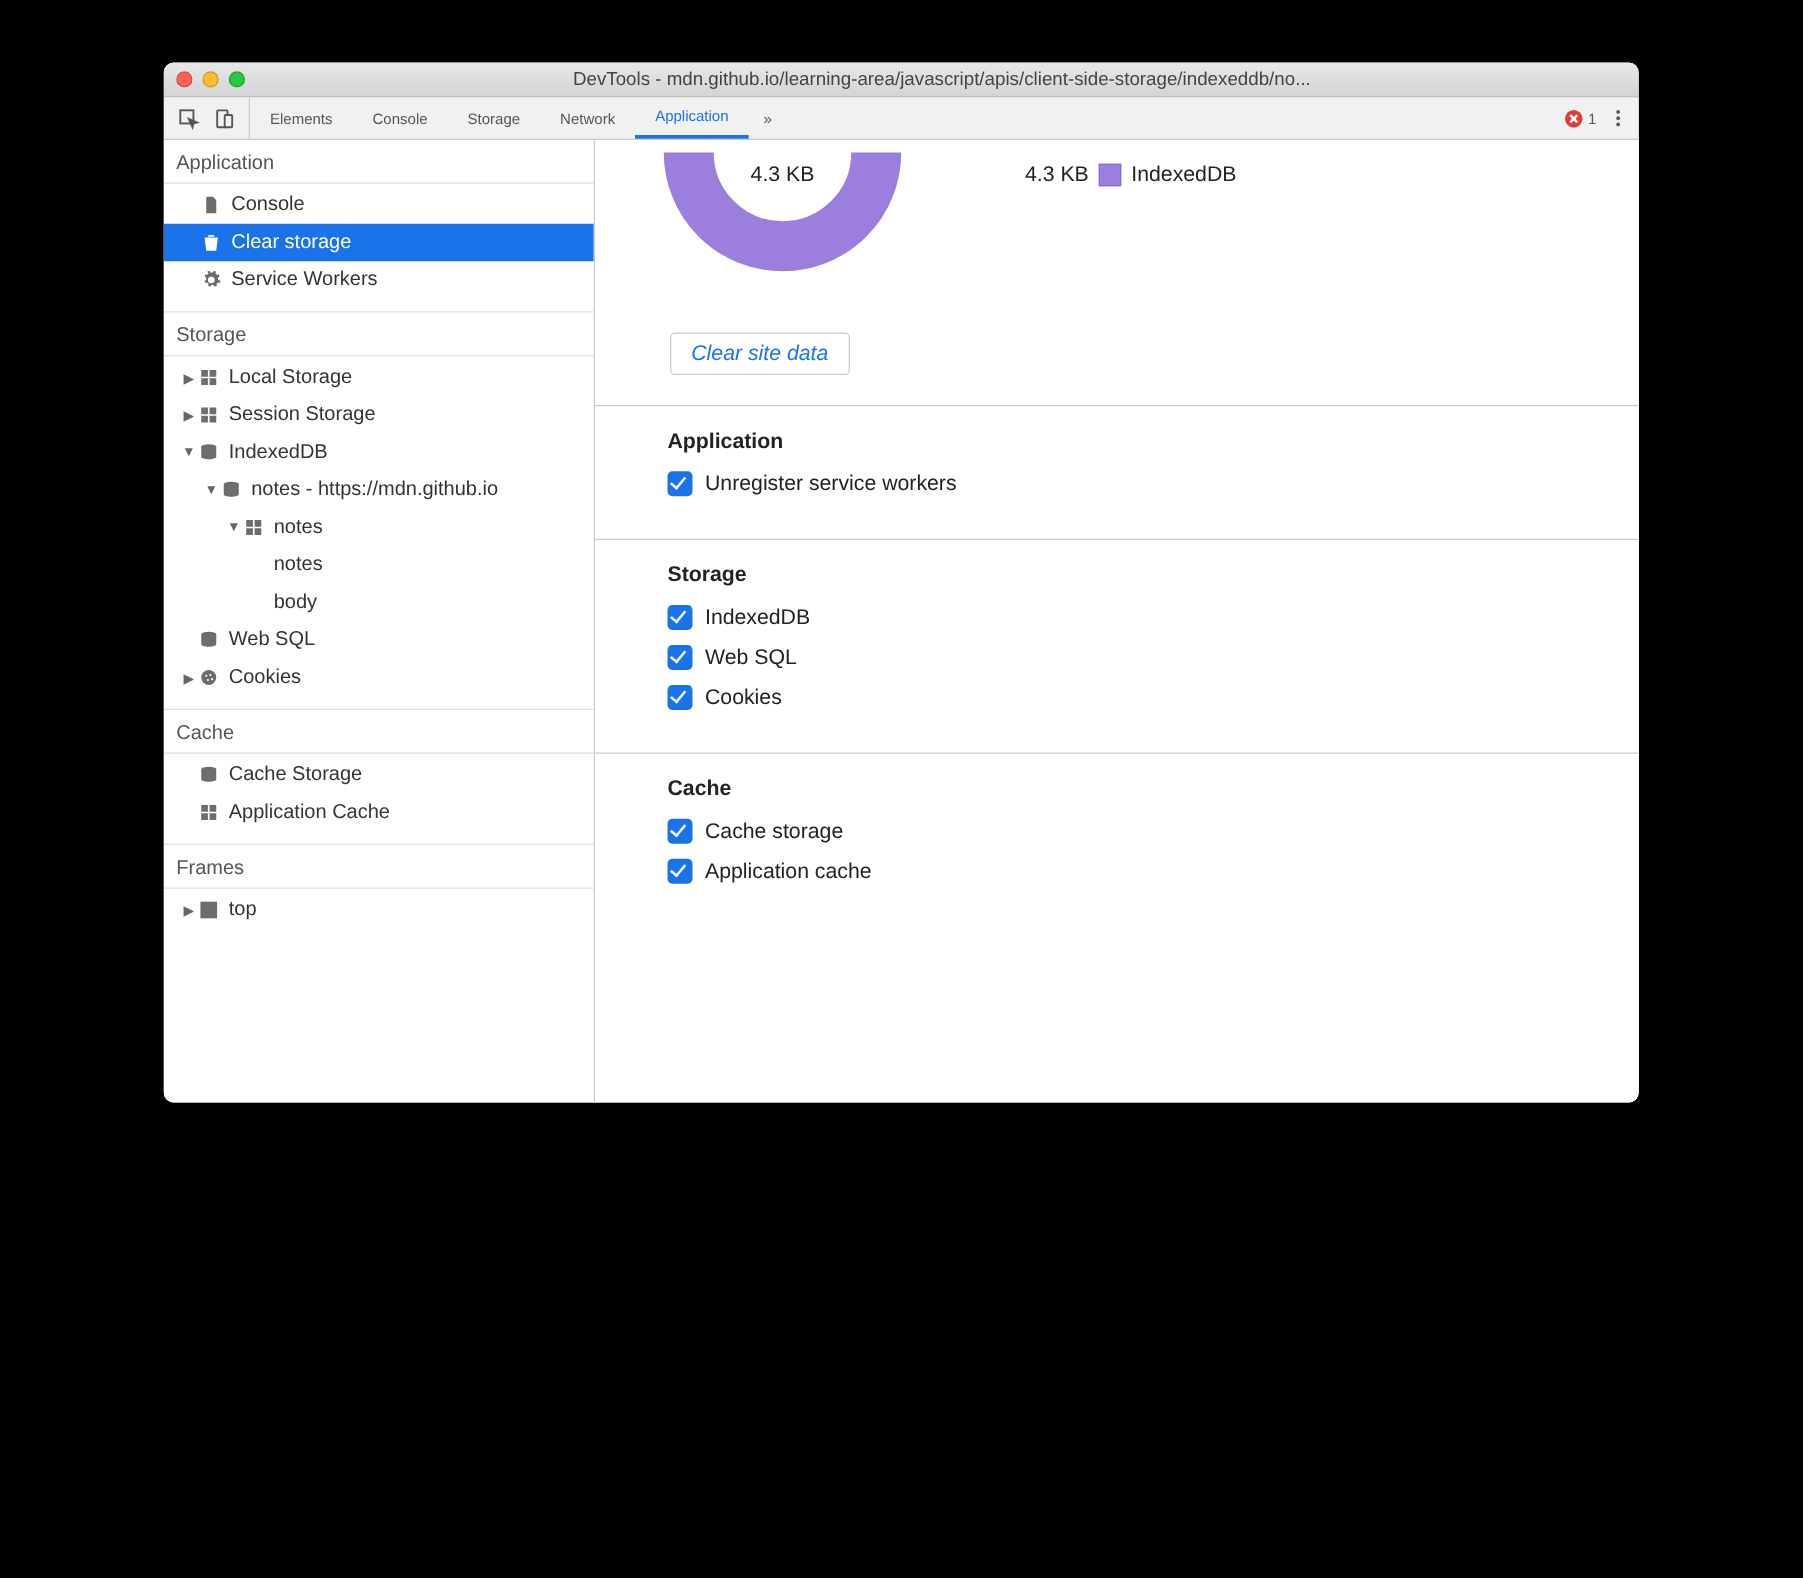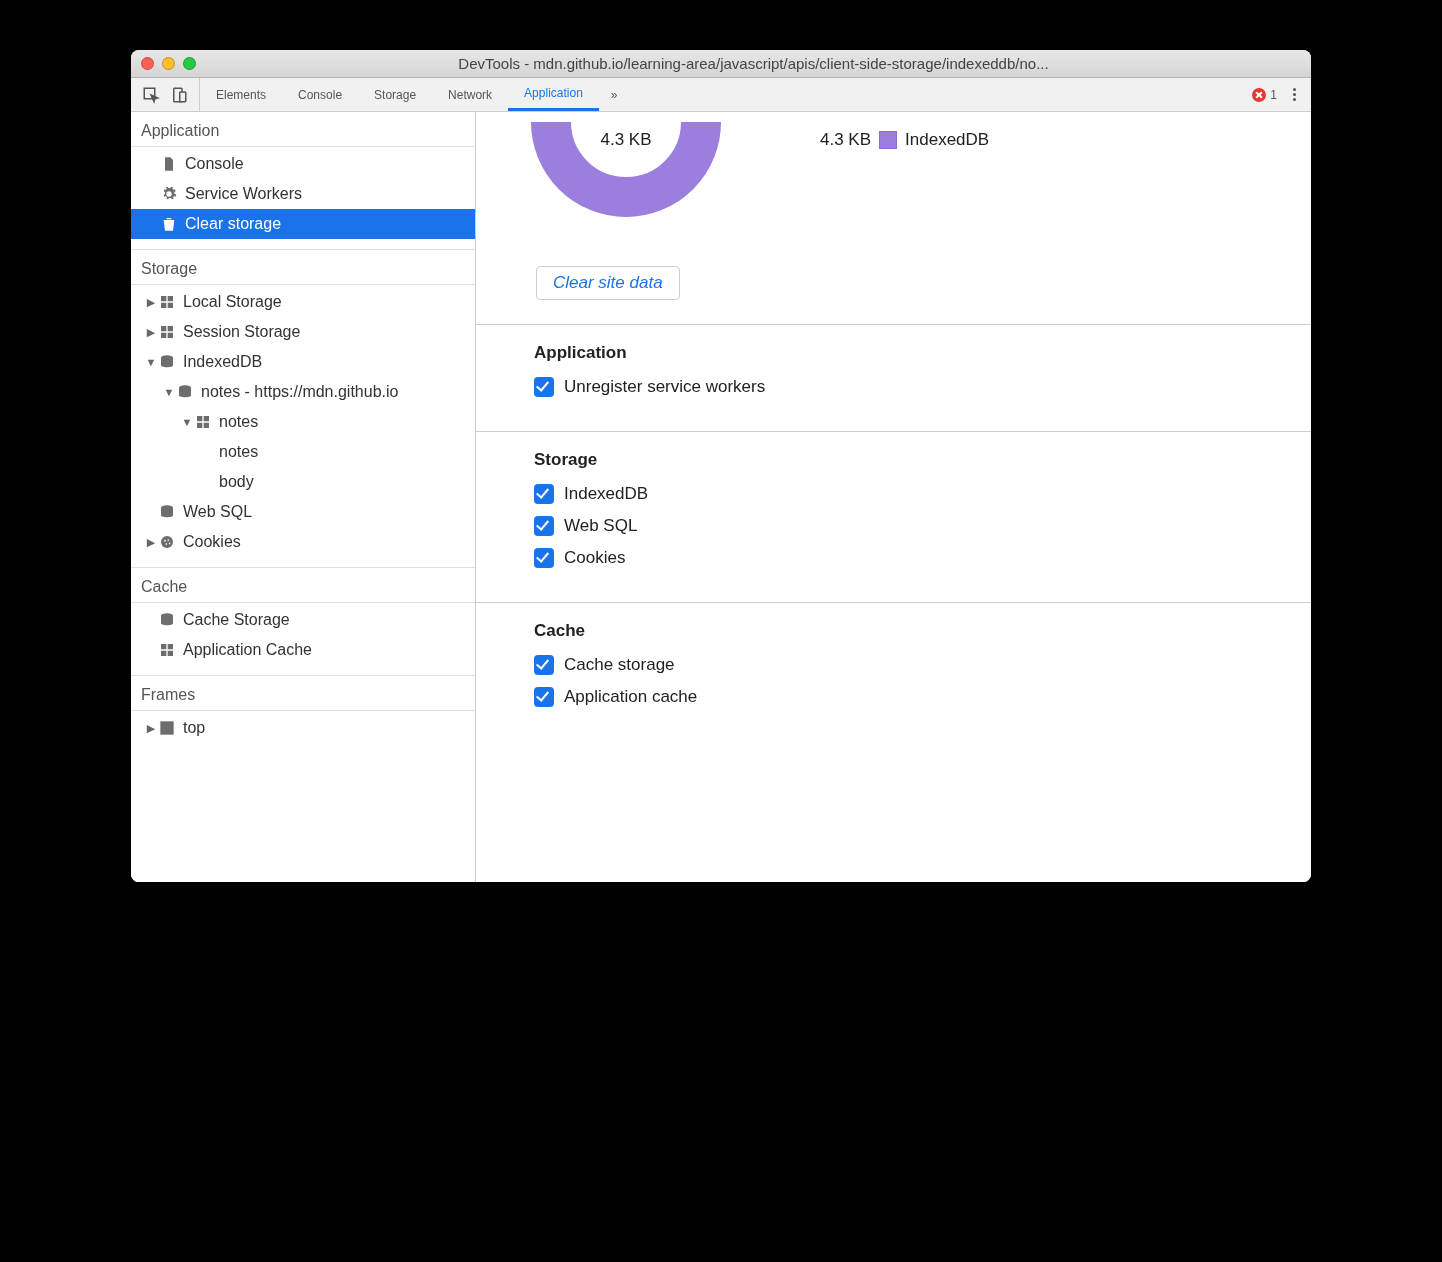--- a/index.html
+++ b/index.html
@@ -193,37 +193,37 @@
       <div class="tree">
         <div class="tree-row">
           <span class="indent" style="width:18px;"></span>
           <span class="icon">
               <svg viewBox="0 0 24 24">
                 <path d="M6 2h8l4 4v16H6z"></path>
               </svg>
             </span>
           <span>Console</span>
         </div>
-        <div class="tree-row">
-          <span class="indent" style="width:18px;"></span>
-          <span class="icon">
-              <svg viewBox="0 0 24 24">
-                <path d="M12 8a4 4 0 100 8 4 4 0 000-8zm9 4l2 1-1 3-2-1a8 8 0 01-2 2l1 2-3 1-1-2a8 8 0 01-3 0l-1 2-3-1 1-2a8 8 0 01-2-2l-2 1-1-3 2-1a8 8 0 010-3l-2-1 1-3 2 1a8 8 0 012-2L7 2l3-1 1 2a8 8 0 013 0l1-2 3 1-1 2a8 8 0 012 2l2-1 1 3-2 1a8 8 0 010 3z"></path>
-              </svg>
-            </span>
-          <span>Service Workers</span>
-        </div>
         <div class="tree-row selected">
           <span class="indent" style="width:18px;"></span>
           <span class="icon">
               <svg viewBox="0 0 24 24">
                 <path d="M4 6h16l-2 16H6zM9 3h6l1 2H8z"></path>
               </svg>
             </span>
           <span>Clear storage</span>
+        </div>
+        <div class="tree-row">
+          <span class="indent" style="width:18px;"></span>
+          <span class="icon">
+              <svg viewBox="0 0 24 24">
+                <path d="M12 8a4 4 0 100 8 4 4 0 000-8zm9 4l2 1-1 3-2-1a8 8 0 01-2 2l1 2-3 1-1-2a8 8 0 01-3 0l-1 2-3-1 1-2a8 8 0 01-2-2l-2 1-1-3 2-1a8 8 0 010-3l-2-1 1-3 2 1a8 8 0 012-2L7 2l3-1 1 2a8 8 0 013 0l1-2 3 1-1 2a8 8 0 012 2l2-1 1 3-2 1a8 8 0 010 3z"></path>
+              </svg>
+            </span>
+          <span>Service Workers</span>
         </div>
       </div>
 
       <div class="section-header">Storage</div>
       <div class="tree">
         <div class="tree-row">
           <span class="indent" style="width:4px;"></span>
           <span class="arrow">▶</span>
           <span class="icon">
               <svg viewBox="0 0 24 24">

